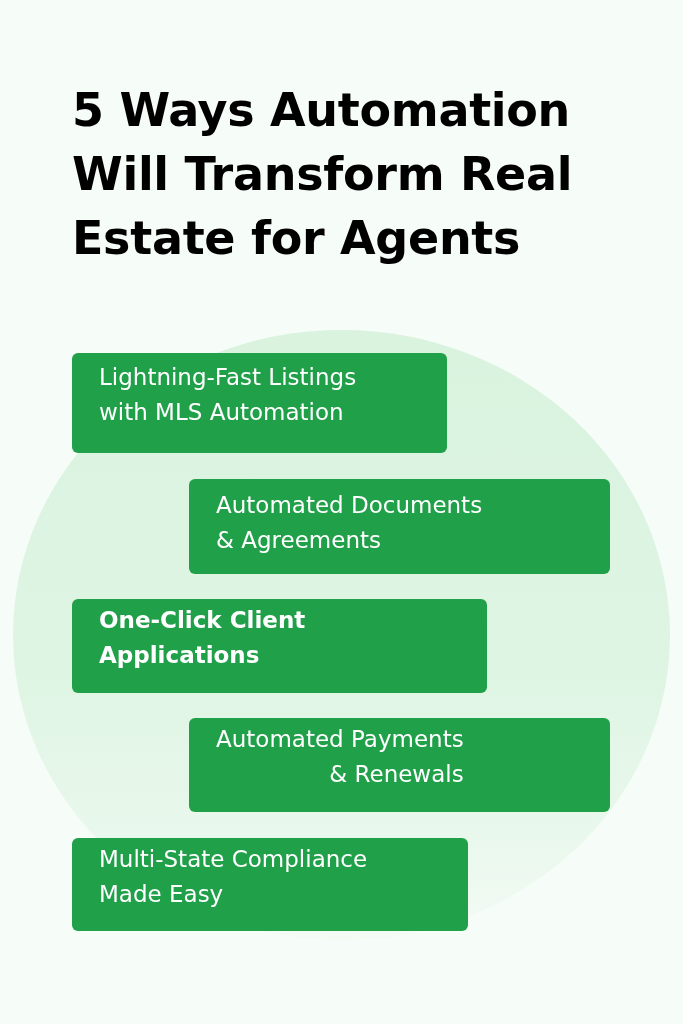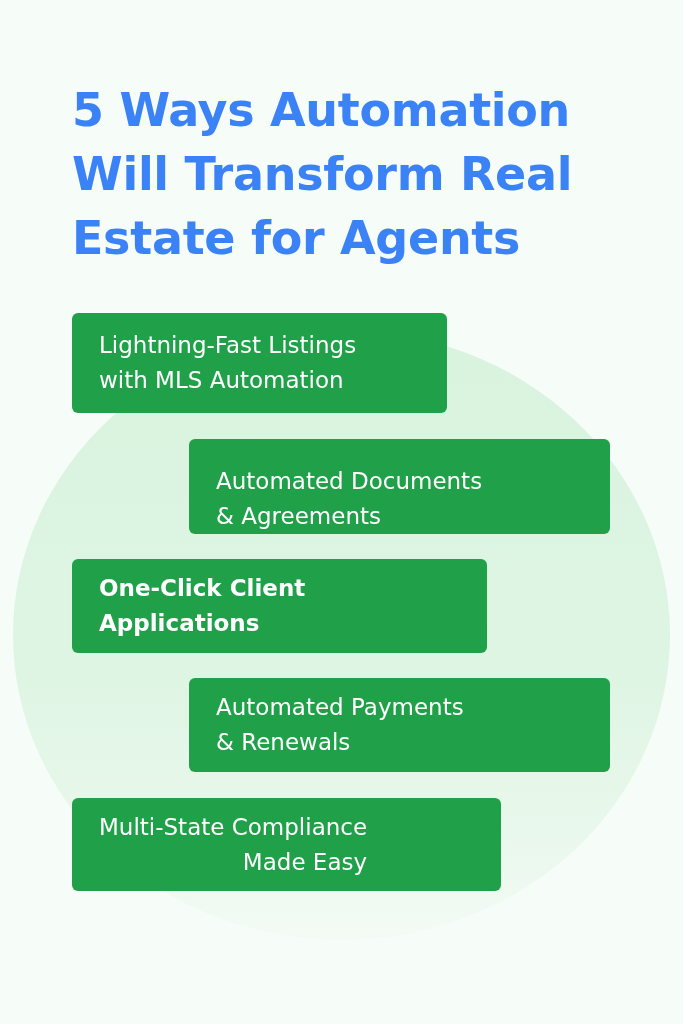--- a/index.html
+++ b/index.html
@@ -8,36 +8,36 @@
     background: #f6fcf7;
     font-family: "DejaVu Sans", "Liberation Sans", sans-serif;
   }
   .bg-circle {
     position: absolute; left: 13px; top: 330px; width: 657px; height: 610px;
     border-radius: 50%;
     background: linear-gradient(180deg, #d9f3df 0%, #def5e3 55%, #eaf8ed 85%, #f4fbf5 100%);
   }
   .title {
     position: absolute; left: 72px; top: 78px; margin: 0;
-    font-size: 46px; line-height: 64px; font-weight: 600; color: #3b82f6;
+    font-size: 46px; line-height: 64px; font-weight: 600; color: #000000;
     letter-spacing: -0.3px; width: 560px;
   }
   .card {
     position: absolute; background: #21a04a; border-radius: 6px;
-    box-sizing: border-box; padding: 0 0 0 27px;
-    display: flex; align-items: center;
+    box-sizing: border-box; padding: 0 0 16px 27px;
+    display: flex; align-items: center; margin-top: 40px;
   }
   .card-text {
     color: #ffffff; font-size: 23px; line-height: 35px; white-space: pre-line;
   }
   #c1 { left: 72px;  top: 313px; width: 375px; height: 100px; }
   #c2 { left: 189px; top: 439px; width: 421px; height: 95px; align-items: flex-end; }
   #c3 { left: 72px;  top: 559px; width: 415px; height: 94px; font-weight: bold; }
-  #c4 { left: 189px; top: 678px; width: 421px; height: 94px; }
-  #c5 { left: 72px;  top: 798px; width: 429px; height: 93px; text-align: right; }
+  #c4 { left: 189px; top: 678px; width: 421px; height: 94px; text-align: right; }
+  #c5 { left: 72px;  top: 798px; width: 396px; height: 93px; }
 </style>
 </head>
 <body>
 
 <div class="bg-circle"></div>
 
 <h1 class="title">5 Ways Automation Will Transform Real Estate for Agents</h1>
 
 <div class="card" id="c1">
   <span class="card-text">Lightning-Fast Listings

